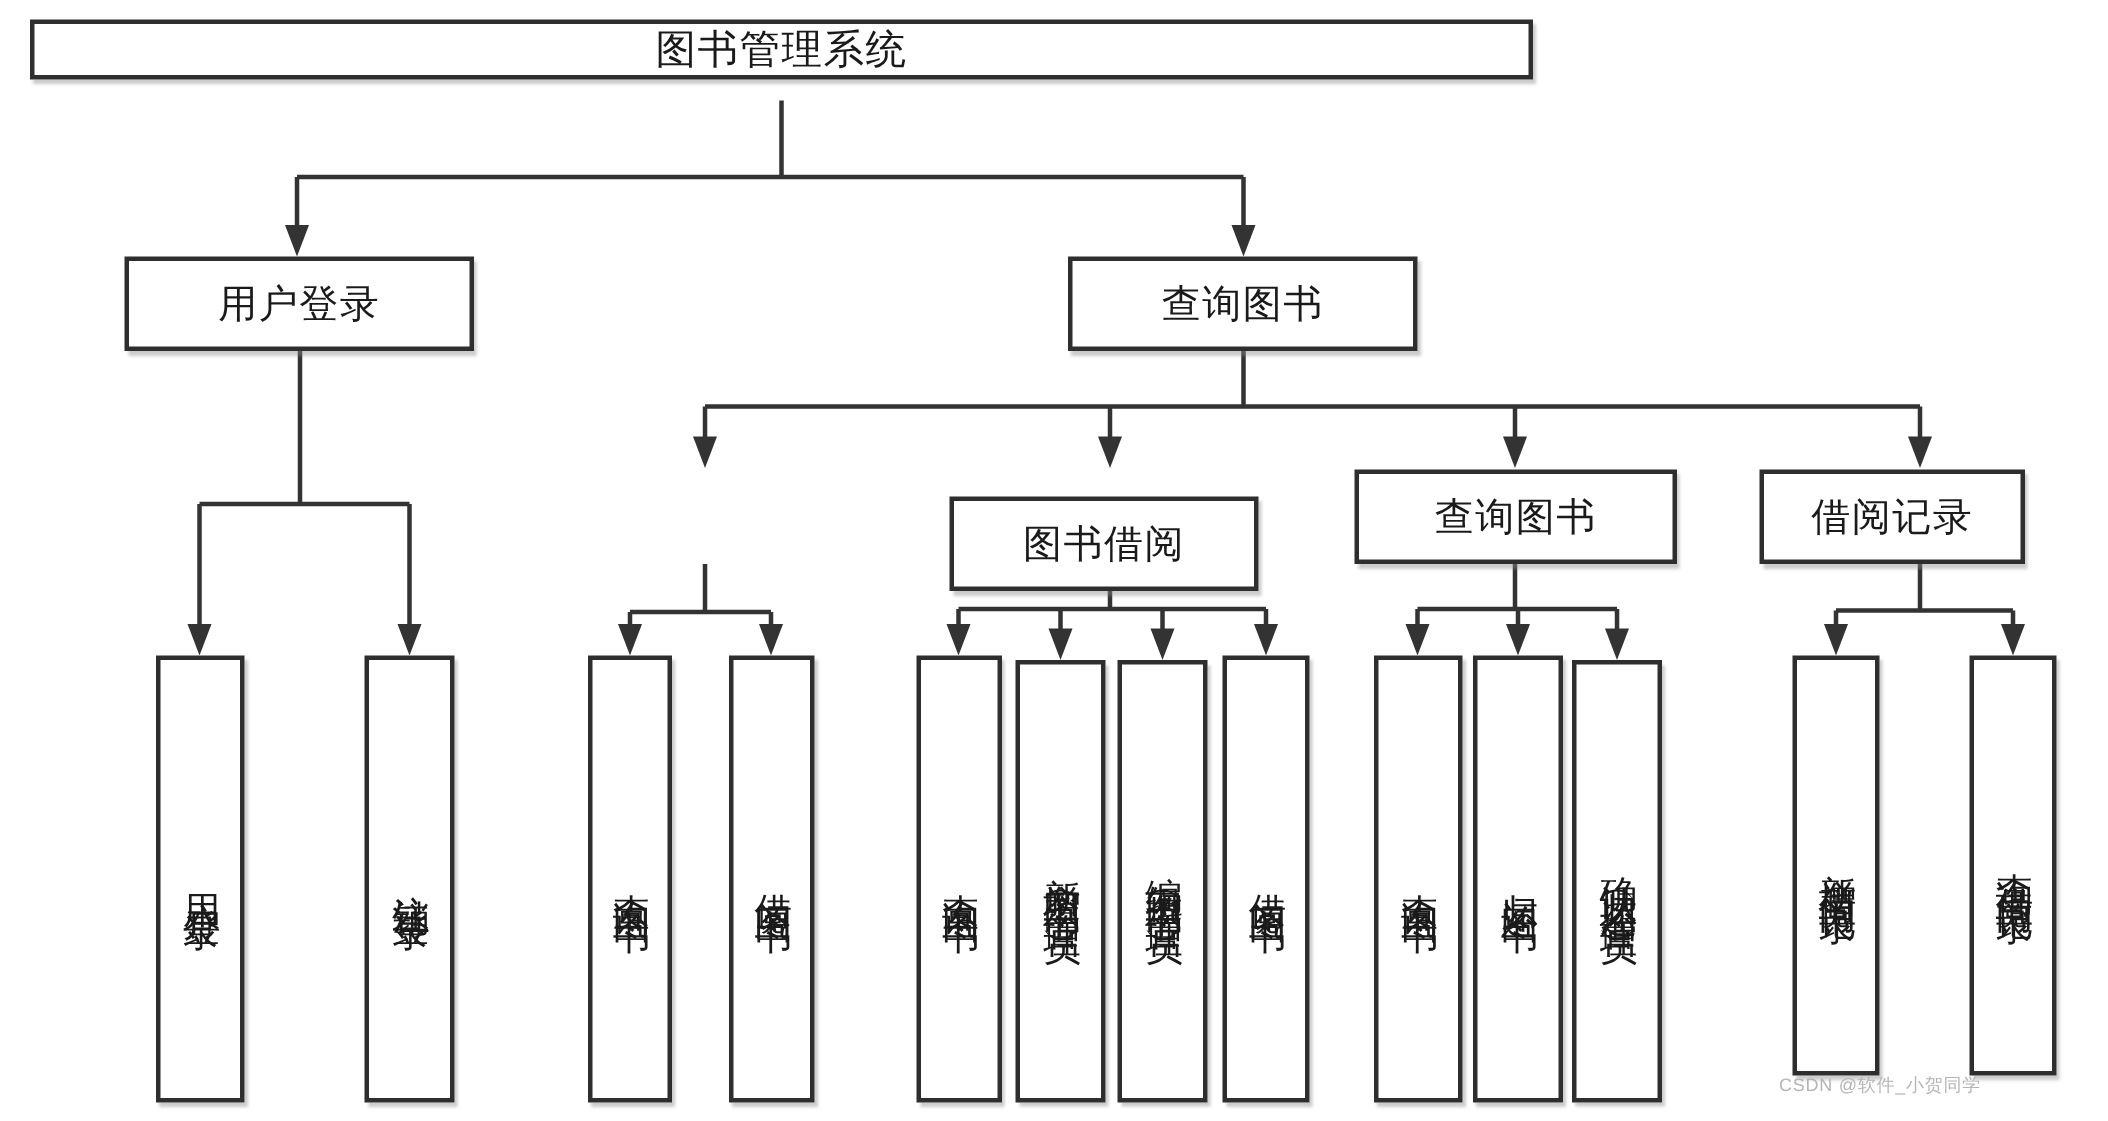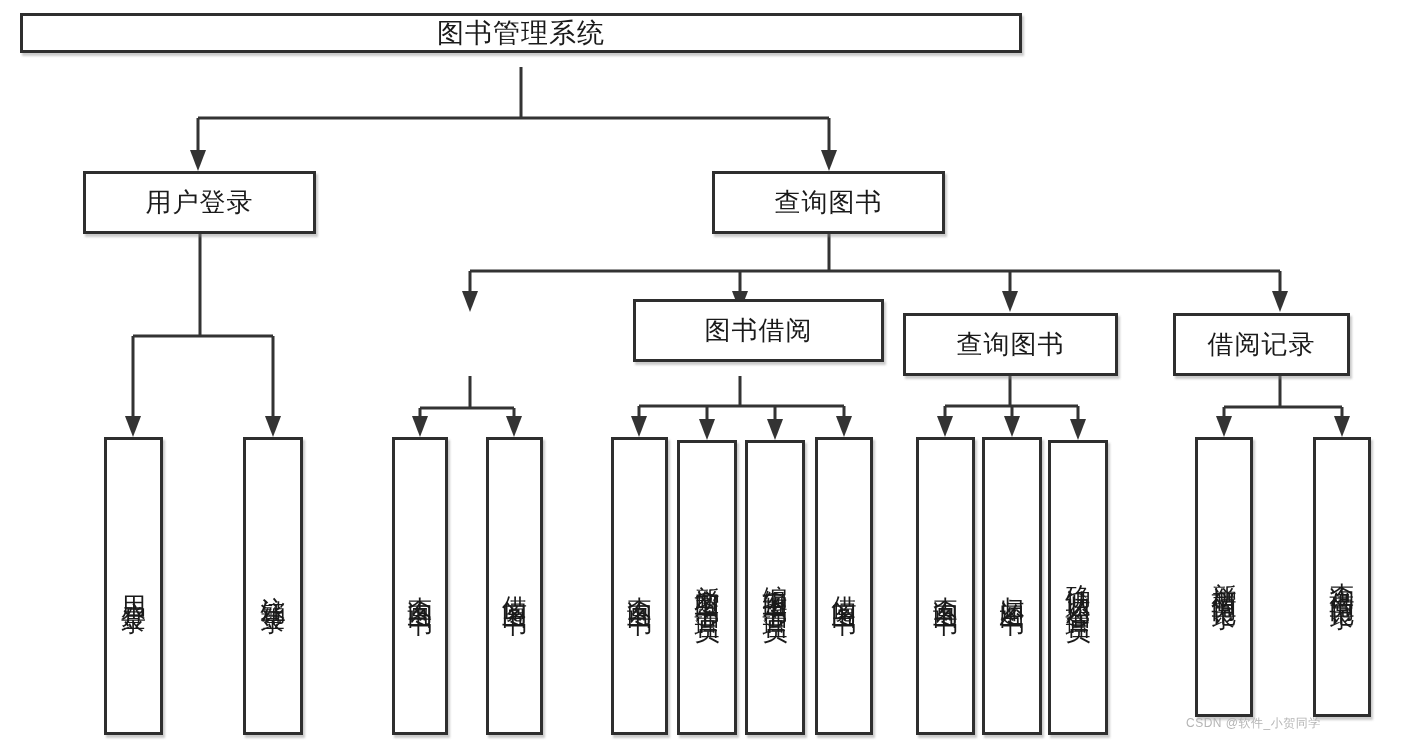--- a/index.html
+++ b/index.html
@@ -84,21 +84,21 @@
     <span class="root-label">图书管理系统</span>
   </div>
 
   <div class="node" style="left:83px;top:171px;width:233px;height:63px">
     <span class="h-label">用户登录</span>
   </div>
   <div class="node" style="left:712px;top:171px;width:233px;height:63px">
     <span class="h-label">查询图书</span>
   </div>
 
-  <div class="node" style="left:633px;top:299px;width:251px;height:63px">
+  <div class="node" style="left:633px;top:331px;width:206px;height:63px">
     <span class="h-label">图书借阅</span>
   </div>
   <div class="node" style="left:903px;top:313px;width:215px;height:63px">
     <span class="h-label">查询图书</span>
   </div>
   <div class="node" style="left:1173px;top:313px;width:177px;height:63px">
     <span class="h-label">借阅记录</span>
   </div>
 
   <div class="node" style="left:104px;top:437px;width:59px;height:298px">

